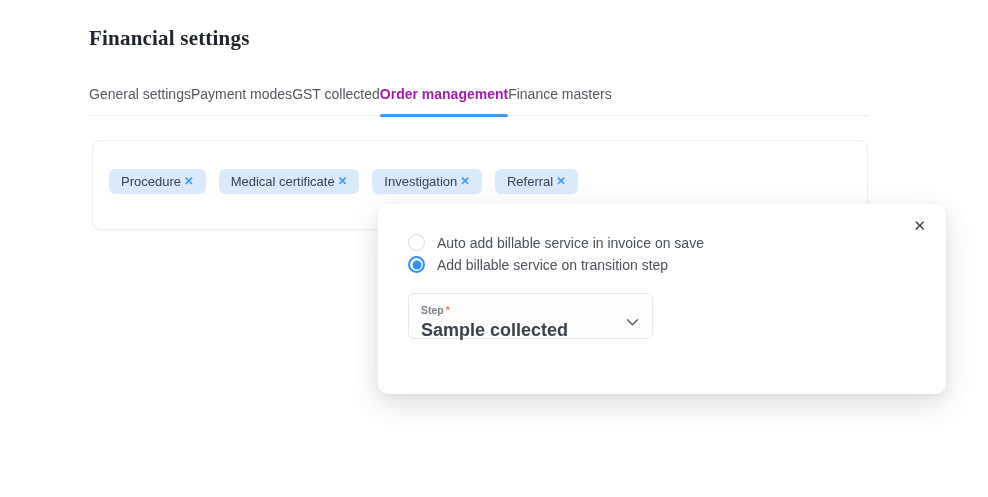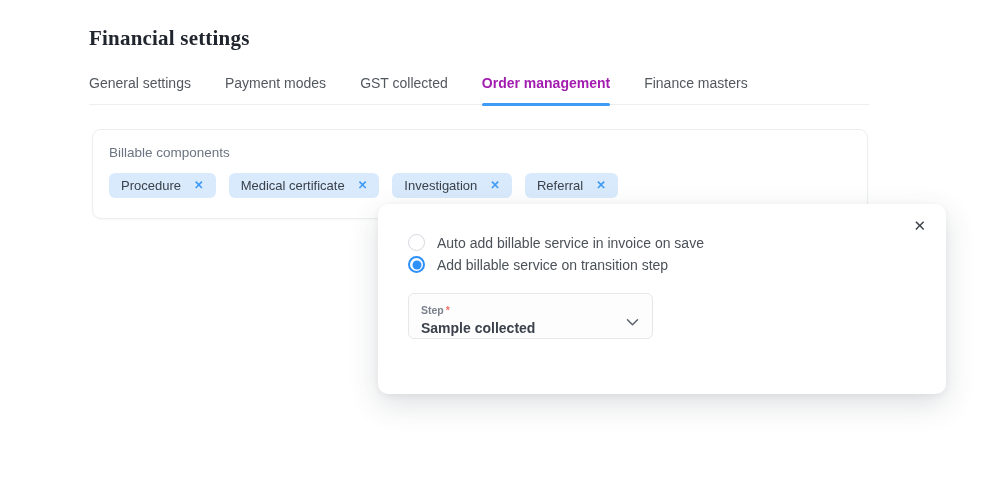--- a/index.html
+++ b/index.html
@@ -15,24 +15,23 @@
 
   .page-title {
     font-size: 21px;
     font-weight: 700;
     color: #21262e;
     letter-spacing: 0.2px;
     font-family: Liberation Serif, serif;
   }
 
   .tabs {
-    margin-top: 24px;
+    margin-top: 35px;
     width: 780px;
     display: flex;
-    gap: 34px;
     border-bottom: 1px solid #eceef1;
   }
   .tab {
     position: relative;
     padding-bottom: 13px;
     font-size: 14px;
     color: #53585f;
     cursor: pointer;
     white-space: nowrap;
   }
@@ -55,21 +54,21 @@
     border: 1px solid #eceef1;
     border-radius: 9px;
     padding: 15px 16px;
     box-shadow: 0 1px 2px rgba(16,24,40,0.03);
   }
   .card-label { font-size: 13.5px; color: #6b7480; }
   .chips { display: flex; gap: 13px; margin-top: 13px; }
   .chip {
     display: inline-flex;
     align-items: center;
-    gap: 13px;
+    gap: 3px;
     background: #d9eafc;
     border-radius: 6px;
     padding: 5px 12px;
     font-size: 13px;
     color: #3b4149;
   }
   .chip-x {
     color: #3f9bf5;
     font-size: 11.5px;
     font-weight: 700;
@@ -135,21 +134,21 @@
     height: 46px;
     border: 1px solid #e5e7ea;
     border-radius: 6px;
     background: #fdfdfe;
     padding: 6px 12px 0 12px;
     cursor: pointer;
     font-weight: bold;
   }
   .select-label { font-size: 10.5px; color: #7b828c; }
   .select-required { color: #f4716a; font-size: 10.5px; margin-left: 2px; }
-  .select-value { font-size: 14px; color: #3b414a; margin-top: 2px; }
+  .select-value { font-size: 18px; color: #3b414a; margin-top: 2px; }
   .select-chevron {
     position: absolute;
     right: 13px;
     top: 19px;
   }
 </style>
 </head>
 <body>
 
 <div class="content">
@@ -172,21 +171,20 @@
       <div class="tab active">
         <span class="tab-label">Order management</span>
       </div>
 
       <div class="tab">
         <span class="tab-label">Finance masters</span>
       </div>
     </div>
 
   <div class="card">
-    <div class="card-label">Billable components</div>
     <div class="chips">
 
         <span class="chip">
           <span class="chip-label">Procedure</span>
           <span class="chip-x">✕</span>
         </span>
 
         <span class="chip">
           <span class="chip-label">Medical certificate</span>
           <span class="chip-x">✕</span>

